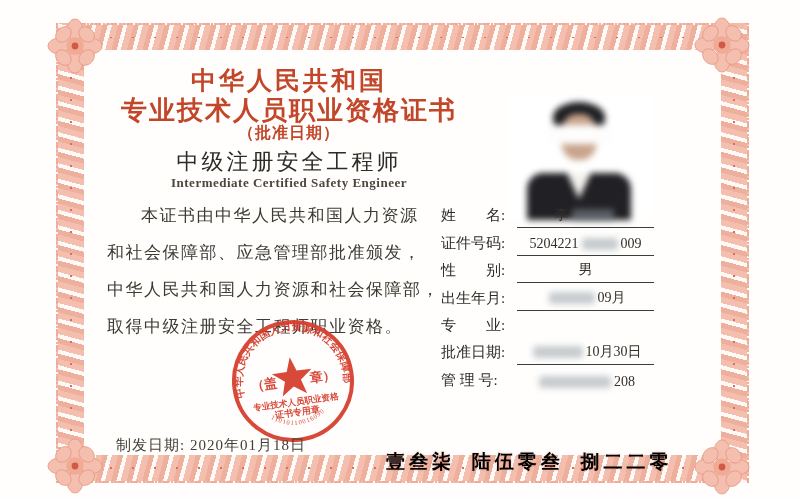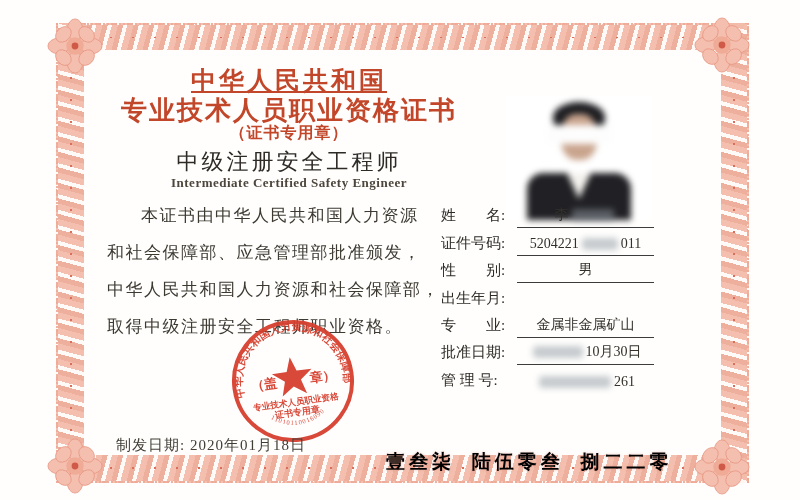--- a/index.html
+++ b/index.html
@@ -24,21 +24,21 @@
   .band-top{left:56px;right:51px;top:23px;height:25px;border-top:2px dotted rgba(238,165,145,.9);}
   .band-bottom{left:56px;right:51px;bottom:17px;height:26px;border-bottom:2px dotted rgba(238,165,145,.9);}
   .band-left{left:56px;top:23px;bottom:17px;width:26px;border-left:2px dotted rgba(238,165,145,.9);}
   .band-right{right:51px;top:23px;bottom:17px;width:26px;border-right:2px dotted rgba(238,165,145,.9);}
   .rosette{position:absolute;width:58px;height:58px;}
   .rosette.tl{left:46px;top:17px;} .rosette.tr{left:693px;top:16px;}
   .rosette.bl{left:46px;top:437px;} .rosette.br{left:693px;top:438px;}
 
   
   .center-col{position:absolute;left:58px;width:462px;text-align:center;font-weight:bold;}
-  .t-country{top:64px;font-size:25px;font-weight:bold;letter-spacing:3px;color:#c2472a;text-decoration:underline;}
+  .t-country{top:64px;font-size:25px;font-weight:bold;letter-spacing:3px;color:#c2472a;}
   .t-cert{top:93px;font-size:26px;font-weight:bold;letter-spacing:2px;color:#c2472a;}
   .t-sub{top:123px;font-size:16px;font-weight:bold;color:#c2472a;letter-spacing:1px;}
   .t-level{top:147px;font-size:22px;font-weight:normal;letter-spacing:3px;color:#2e2b26;}
   .t-level-en{top:175px;font-size:13px;color:#4c463c;letter-spacing:.5px;}
 
   
   .body-text{position:absolute;left:92px;top:197px;width:350px;
     font-size:17px;line-height:37px;color:#3d3a32;letter-spacing:1.5px;margin-left:15px;}
   .body-line{white-space:nowrap;}
   .body-line:first-child{text-indent:2em;}
@@ -134,21 +134,21 @@
       <ellipse cx="42" cy="18" rx="9" ry="7" transform="rotate(45 42 18)"></ellipse>
       <ellipse cx="18" cy="42" rx="9" ry="7" transform="rotate(45 18 42)"></ellipse>
       <ellipse cx="42" cy="42" rx="9" ry="7" transform="rotate(-45 42 42)"></ellipse>
     </g>
     <circle cx="30" cy="30" r="9" fill="#f0ab97"></circle>
       <circle cx="30" cy="30" r="3.5" fill="#cf5a48"></circle>
   </svg>
 
   <div class="center-col t-country">中华人民共和国</div>
   <div class="center-col t-cert">专业技术人员职业资格证书</div>
-  <div class="center-col t-sub">（证书专用章）</div>
+  <div class="center-col t-sub">（批准日期）</div>
   <div class="center-col t-level">中级注册安全工程师</div>
   <div class="center-col t-level-en">Intermediate Certified Safety Engineer</div>
 
   <div class="body-text" id="body-lines">
       <div class="body-line">本证书由中华人民共和国人力资源</div>
       <div class="body-line">和社会保障部、应急管理部批准颁发，</div>
       <div class="body-line">中华人民共和国人力资源和社会保障部，</div>
       <div class="body-line">取得中级注册安全工程师职业资格。</div>
     </div>
 
@@ -162,40 +162,40 @@
     </div>
   </div>
 
   <div class="fields" id="fields">
       <div class="frow">
         <span class="flabel">姓　　名:</span>
         <span class="fvalue ul"><span>李</span><span class="blur-seg" style="width: 42px;"></span></span>
       </div>
       <div class="frow">
         <span class="flabel">证件号码:</span>
-        <span class="fvalue ul"><span>5204221</span><span class="blur-seg" style="width: 36px;"></span><span>011</span></span>
+        <span class="fvalue ul"><span>5204221</span><span class="blur-seg" style="width: 36px;"></span><span>009</span></span>
       </div>
       <div class="frow">
         <span class="flabel">性　　别:</span>
         <span class="fvalue ul"><span>男</span></span>
       </div>
       <div class="frow">
         <span class="flabel">出生年月:</span>
+        <span class="fvalue ul"><span class="blur-seg" style="width: 46px;"></span><span>09月</span></span>
       </div>
       <div class="frow">
         <span class="flabel">专　　业:</span>
-        <span class="fvalue ul"><span>金属非金属矿山</span></span>
       </div>
       <div class="frow">
         <span class="flabel">批准日期:</span>
         <span class="fvalue ul"><span class="blur-seg" style="width: 50px;"></span><span>10月30日</span></span>
       </div>
       <div class="frow">
         <span class="flabel">管 理 号:</span>
-        <span class="fvalue"><span class="blur-seg" style="width: 72px;"></span><span>261</span></span>
+        <span class="fvalue"><span class="blur-seg" style="width: 72px;"></span><span>208</span></span>
       </div>
     </div>
 
   <svg class="seal" viewBox="0 0 130 130">
     <circle cx="65" cy="65" r="59" fill="none" stroke="#d6402f" stroke-width="4"></circle>
     <path id="sealTopArc" d="M 18.8 86.6 A 51 51 0 1 1 111.2 86.6" fill="none"></path>
     <path id="sealBottomArc" d="M 29 90.2 A 44 44 0 0 0 101 90.2" fill="none"></path>
     <text font-size="10.5" fill="#d6402f" font-weight="bold">
       <textPath href="#sealTopArc" startOffset="50%" text-anchor="middle">中华人民共和国人力资源和社会保障部</textPath>
     </text>

